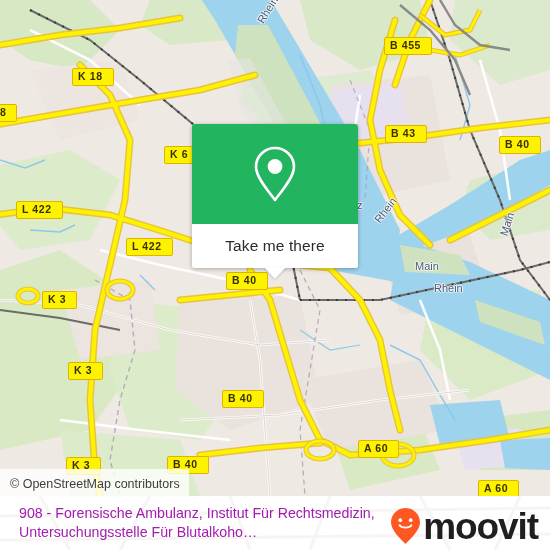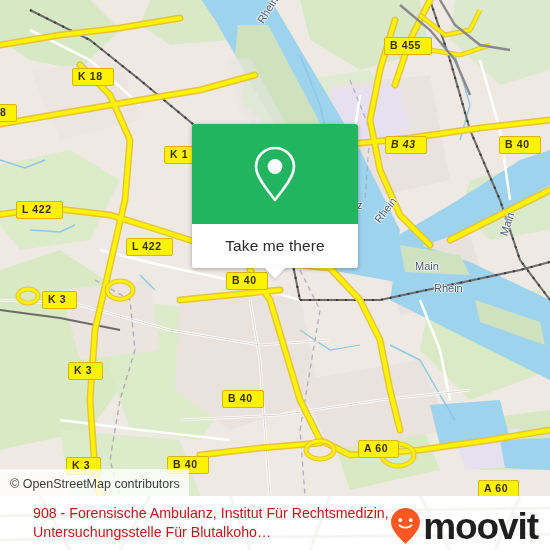--- a/index.html
+++ b/index.html
@@ -146,23 +146,23 @@
   #footer-watermark {
     position: absolute;
     left: 0; top: 0;
     width: 550px; height: 54px;
     opacity: .55;
     pointer-events: none;
   }
   #footer-title {
     position: relative;
     z-index: 2;
-    margin-left: 33px;
+    margin-left: 19px;
     width: 370px;
-    color: #b91c1c;
+    color: #a21caf;
     font-size: 14.2px;
     line-height: 19.5px;
     font-family: "Liberation Sans", sans-serif;
     overflow: hidden;
   }
   #footer-logo {
     position: absolute;
     z-index: 2;
     right: 12px;
     top: 11px;
@@ -331,31 +331,31 @@
         <g stroke="#8a8a8a" stroke-width="2.4" fill="none">
           <path d="M400,5 L430,30 L455,60 L470,95"></path>
           <path d="M440,0 L455,25 L480,45 L510,50"></path>
         </g>
       </g>
     </svg>
 
     <div id="shields">
         <div class="shield" style="left: 72px; top: 68px;">K 18</div>
         <div class="shield" style="left: -6px; top: 104px;">8</div>
-        <div class="shield" style="left: 164px; top: 146px;">K 1</div>
+        <div class="shield" style="left: 164px; top: 146px;">K 6</div>
         <div class="shield" style="left: 16px; top: 201px;">L 422</div>
         <div class="shield" style="left: 126px; top: 238px;">L 422</div>
         <div class="shield" style="left: 42px; top: 291px;">K 3</div>
         <div class="shield" style="left: 68px; top: 362px;">K 3</div>
         <div class="shield" style="left: 66px; top: 457px;">K 3</div>
         <div class="shield" style="left: 226px; top: 272px;">B 40</div>
         <div class="shield" style="left: 222px; top: 390px;">B 40</div>
         <div class="shield" style="left: 167px; top: 456px;">B 40</div>
         <div class="shield" style="left: 499px; top: 136px;">B 40</div>
-        <div class="shield" style="left: 385px; top: 136px; font-style: italic;">B 43</div>
+        <div class="shield" style="left: 385px; top: 125px;">B 43</div>
         <div class="shield" style="left: 384px; top: 37px;">B 455</div>
         <div class="shield" style="left: 358px; top: 440px;">A 60</div>
         <div class="shield" style="left: 478px; top: 480px;">A 60</div>
       </div>
 
     <div id="water-labels">
         <div class="water-label" style="left: 253px; top: 4px; transform: rotate(-58deg);">Rhein</div>
         <div class="water-label" style="left: 434px; top: 282px;">Rhein</div>
         <div class="water-label" style="left: 371px; top: 204px; transform: rotate(-52deg);">Rhein</div>
         <div class="water-label" style="left: 415px; top: 260px;">Main</div>

